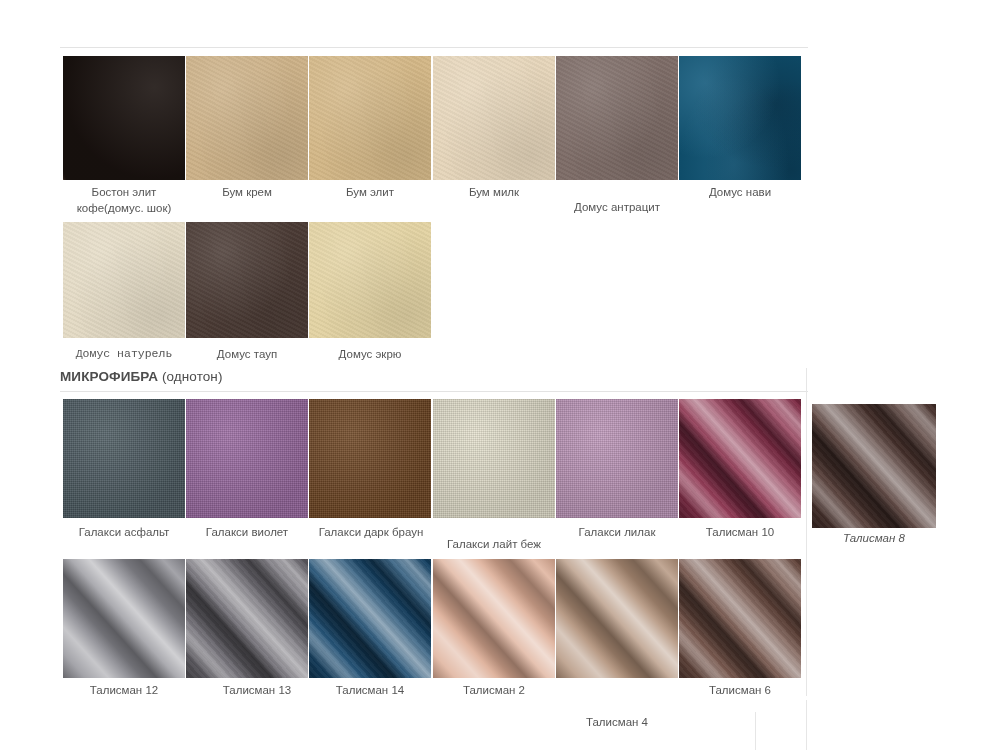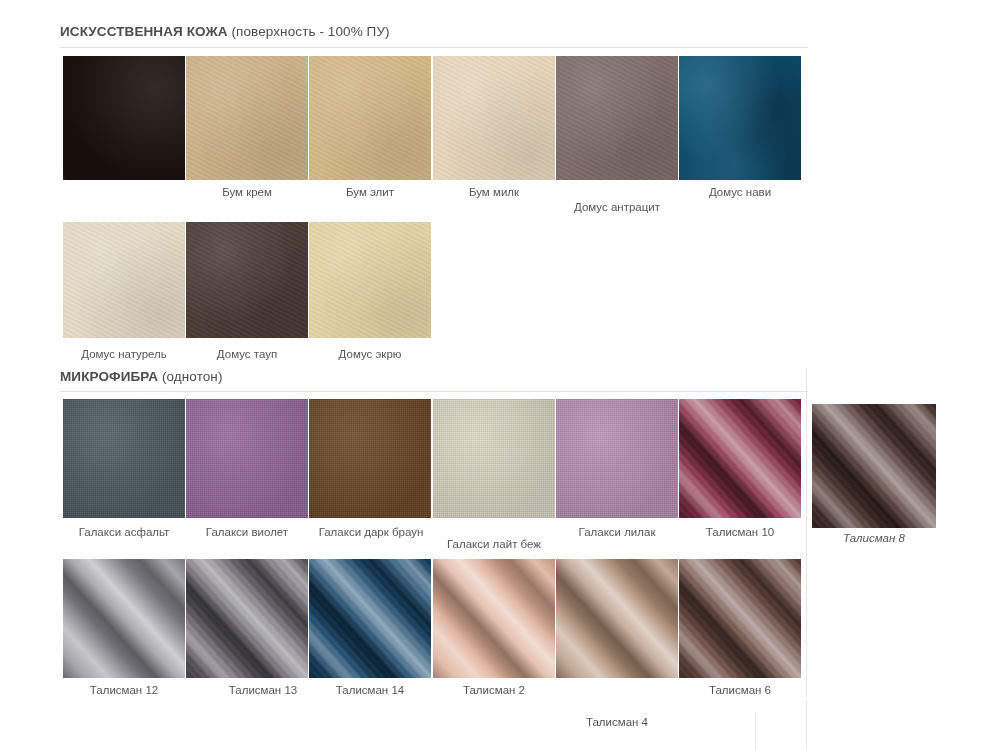--- a/index.html
+++ b/index.html
@@ -176,29 +176,27 @@
         rgba(0,0,0,0.30) 80%,
         rgba(255,255,255,0.22) 90%,
         rgba(0,0,0,0.14) 100%);
   }
 </style>
 </head>
 <body>
 
 <div class="page">
 
-  <div class="section-head" style="left:60px; top:24px;">
-    <span>ИСКУССТВЕННАЯ КОЖА</span>
-    <span class="paren">(поверхность - 100% ПУ)</span>
-  </div>
   <div class="head-rule" style="left:60px; top:47px; width:748px;"></div>
 
   <div class="swatch" style="left:63px;  top:56px; width:122px; height:124px;">
     <span class="tile tx-fan"></span>
   </div>
+  <div class="caption" style="left:55px; top:184px; width:138px;">Бостон элит
+кофе(домус. шок)</div>
 
   <div class="swatch" style="left:186px; top:56px; width:122px; height:124px; background:#ccb188;">
     <span class="tile tx-flat"></span>
   </div>
   <div class="caption" style="left:178px; top:184px; width:138px;">Бум крем</div>
 
   <div class="swatch" style="left:309px; top:56px; width:122px; height:124px; background:#d3b787;">
     <span class="tile tx-flat"></span>
   </div>
   <div class="caption" style="left:301px; top:184px; width:138px;">Бум элит</div>
@@ -214,21 +212,21 @@
   <div class="caption" style="left:548px; top:184px; width:138px;margin-top:15px;">Домус антрацит</div>
 
   <div class="swatch" style="left:679px; top:56px; width:122px; height:124px; background:#0e4c69;">
     <span class="tile tx-cloud"></span>
   </div>
   <div class="caption" style="left:671px; top:184px; width:138px;">Домус нави</div>
 
   <div class="swatch" style="left:63px;  top:222px; width:122px; height:116px; background:#e4dbc5;">
     <span class="tile tx-flat"></span>
   </div>
-  <div class="caption" style="left:55px; top:346px; width:138px;">Домус натурель</div>
+  <div class="caption" style="left:55px; top:346px; width:138px;font-family:Liberation Mono, monospace;">Домус натурель</div>
 
   <div class="swatch" style="left:186px; top:222px; width:122px; height:116px; background:#4a3a34;">
     <span class="tile tx-flat"></span>
   </div>
   <div class="caption" style="left:178px; top:346px; width:138px;">Домус тауп</div>
 
   <div class="swatch" style="left:309px; top:222px; width:122px; height:116px; background:#e3d3a4;">
     <span class="tile tx-flat"></span>
   </div>
   <div class="caption" style="left:301px; top:346px; width:138px;">Домус экрю</div>
@@ -280,21 +278,21 @@
   <div class="caption" style="left:804px; top:530px; width:140px;font-style:italic;">Талисман 8</div>
 
   <div class="swatch" style="left:63px;  top:559px; width:122px; height:119px; background:#8b8b92;">
     <span class="tile tx-satin-soft"></span>
   </div>
   <div class="caption" style="left:55px; top:682px; width:138px;">Талисман 12</div>
 
   <div class="swatch" style="left:186px; top:559px; width:122px; height:119px; background:#6d6a72;">
     <span class="tile tx-satin"></span>
   </div>
-  <div class="caption" style="left:194px; top:682px; width:138px;">Талисман 13</div>
+  <div class="caption" style="left:188px; top:682px; width:138px;">Талисман 13</div>
 
   <div class="swatch" style="left:309px; top:559px; width:122px; height:119px; background:#16486e;">
     <span class="tile tx-satin"></span>
   </div>
   <div class="caption" style="left:301px; top:682px; width:138px;">Талисман 14</div>
 
   <div class="swatch" style="left:433px; top:559px; width:122px; height:119px; background:#dcab93;">
     <span class="tile tx-satin-soft"></span>
   </div>
   <div class="caption" style="left:425px; top:682px; width:138px;">Талисман 2</div>

